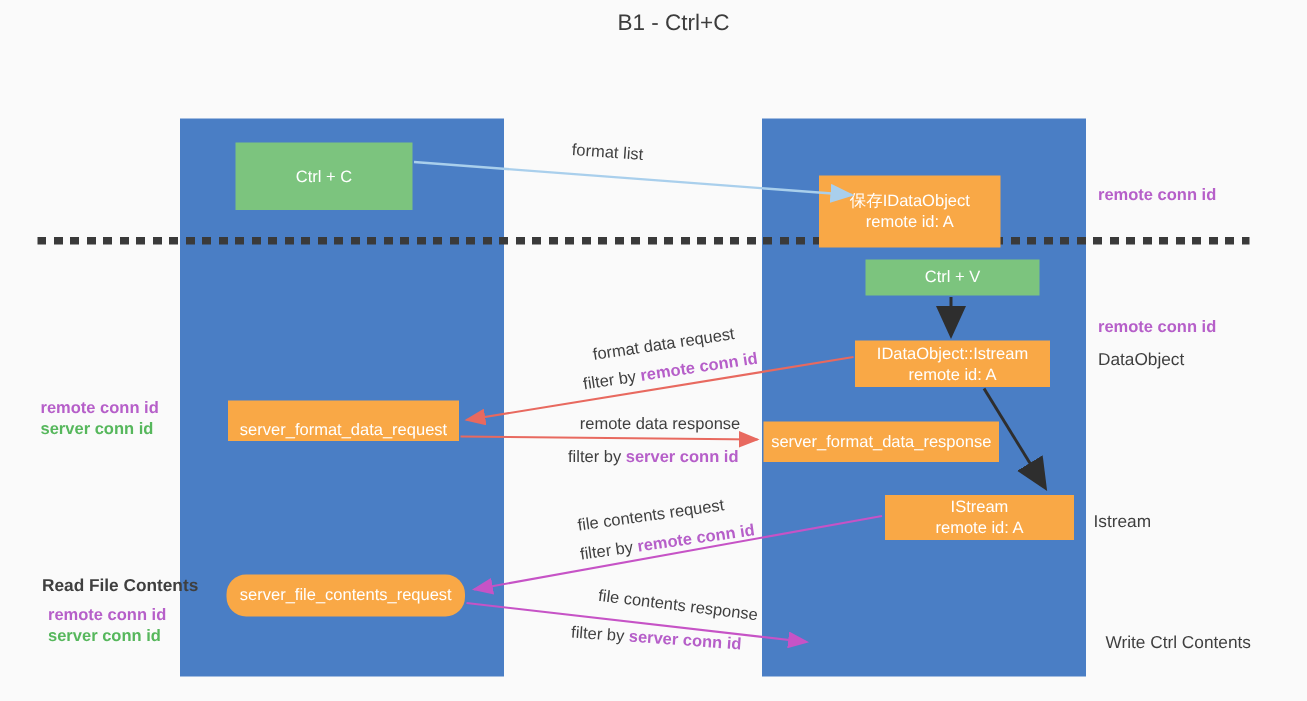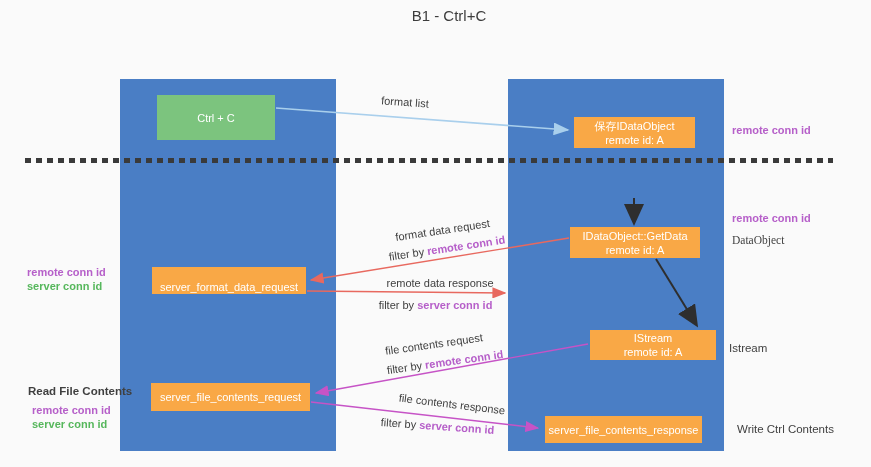--- a/index.html
+++ b/index.html
@@ -39,48 +39,51 @@
 
   <div class="abs lane" style="left:120px;top:79px;width:216px;height:372px;"></div>
   <div class="abs lane" style="left:508px;top:79px;width:216px;height:372px;"></div>
 
   <div class="abs dashed" style="left:25px;top:158px;width:808px;"></div>
 
   <div class="abs node green" style="left:157px;top:95px;width:118px;height:45px;">
     <div>Ctrl + C</div>
   </div>
 
-  <div class="abs node orange" style="left:574px;top:117px;width:121px;height:31px;">
+  <div class="abs node orange" style="left:546px;top:117px;width:121px;height:48px;">
     <div>保存IDataObject</div>
     <div>remote id: A</div>
   </div>
 
+  <div class="abs node green" style="left:577px;top:173px;width:116px;height:24px;">
+    <div>Ctrl + V</div>
+  </div>
 
   <div class="abs node orange" style="left:570px;top:227px;width:130px;height:31px;">
-    <div>IDataObject::GetData</div>
+    <div>IDataObject::Istream</div>
     <div>remote id: A</div>
   </div>
 
   <div class="abs node orange" style="left:152px;top:267px;width:154px;height:27px;justify-content:flex-end;">
     <div>server_format_data_request</div>
   </div>
 
+  <div class="abs node orange" style="left:509px;top:281px;width:157px;height:27px;">
+    <div>server_format_data_response</div>
+  </div>
 
   <div class="abs node orange" style="left:590px;top:330px;width:126px;height:30px;">
     <div>IStream</div>
     <div>remote id: A</div>
   </div>
 
-  <div class="abs node orange" style="left:151px;top:383px;width:159px;height:28px;">
+  <div class="abs node orange" style="left:151px;top:383px;width:159px;height:28px;border-radius:13px;">
     <div>server_file_contents_request</div>
   </div>
 
-  <div class="abs node orange" style="left:545px;top:416px;width:157px;height:27px;">
-    <div>server_file_contents_response</div>
-  </div>
 
   <svg class="overlay" width="871" height="467" viewBox="0 0 871 467">
     <defs>
       <marker id="mk-blue" markerWidth="10" markerHeight="8" refX="9" refY="4" orient="auto">
         <path d="M0,0 L10,4 L0,8 z" fill="#a9cfec"></path>
       </marker>
       <marker id="mk-red" markerWidth="10" markerHeight="8" refX="9" refY="4" orient="auto">
         <path d="M0,0 L10,4 L0,8 z" fill="#e8695f"></path>
       </marker>
       <marker id="mk-magenta" markerWidth="10" markerHeight="8" refX="9" refY="4" orient="auto">
@@ -122,17 +125,17 @@
   </div>
 
   <div class="abs lbl purple" style="left:27px;top:266px;">remote conn id</div>
   <div class="abs lbl greentxt" style="left:27px;top:280px;">server conn id</div>
   <div class="abs lbl" style="left:28px;top:385px;font-size:11.5px;font-weight:bold;">Read File Contents</div>
   <div class="abs lbl purple" style="left:32px;top:404px;">remote conn id</div>
   <div class="abs lbl greentxt" style="left:32px;top:418px;">server conn id</div>
 
   <div class="abs lbl purple" style="left:732px;top:124px;">remote conn id</div>
   <div class="abs lbl purple" style="left:732px;top:212px;">remote conn id</div>
-  <div class="abs lbl" style="left:732px;top:234px;font-size:11.5px;font-family:Liberation Serif, serif;">DataObject</div>
+  <div class="abs lbl" style="left:732px;top:234px;font-size:11.5px;">DataObject</div>
   <div class="abs lbl" style="left:729px;top:342px;font-size:11.5px;">Istream</div>
   <div class="abs lbl" style="left:737px;top:423px;font-size:11.5px;">Write Ctrl Contents</div>
 
 </div>
 
 </body></html>

